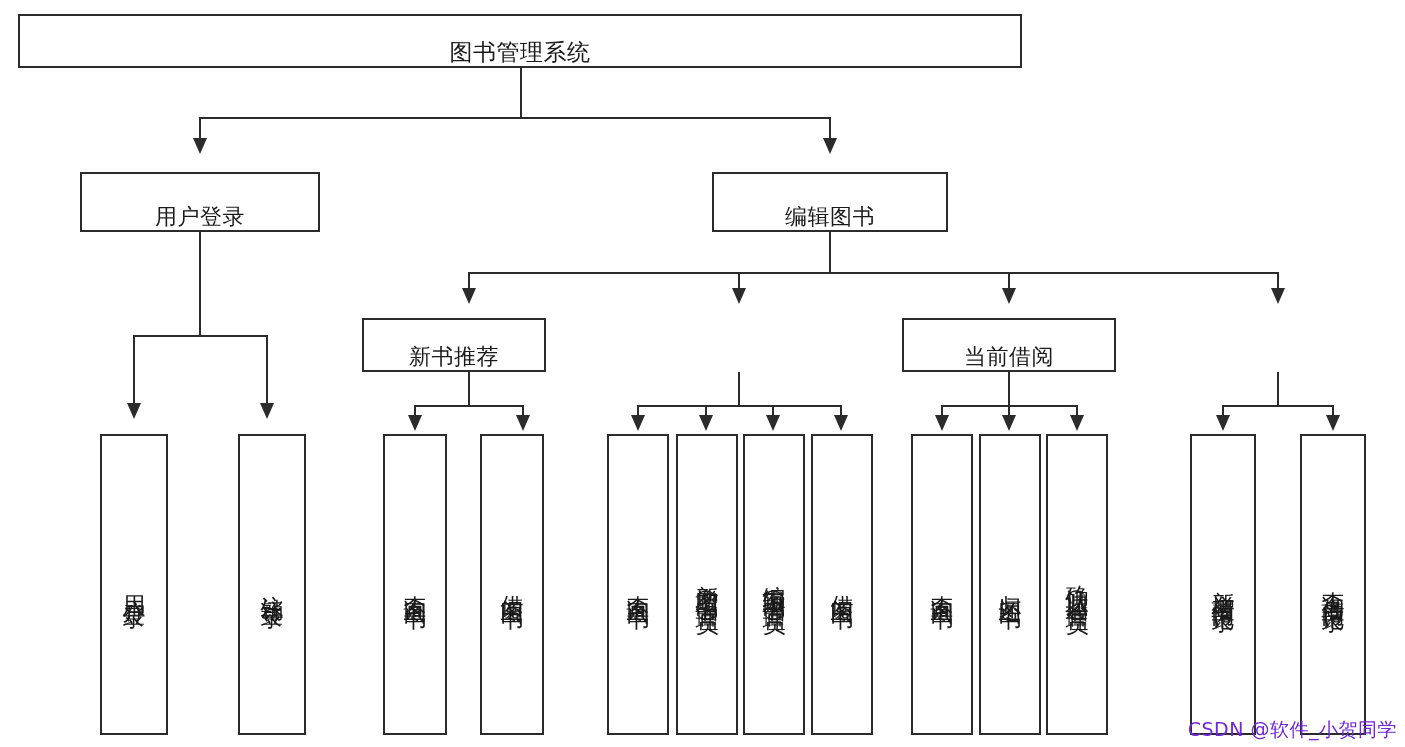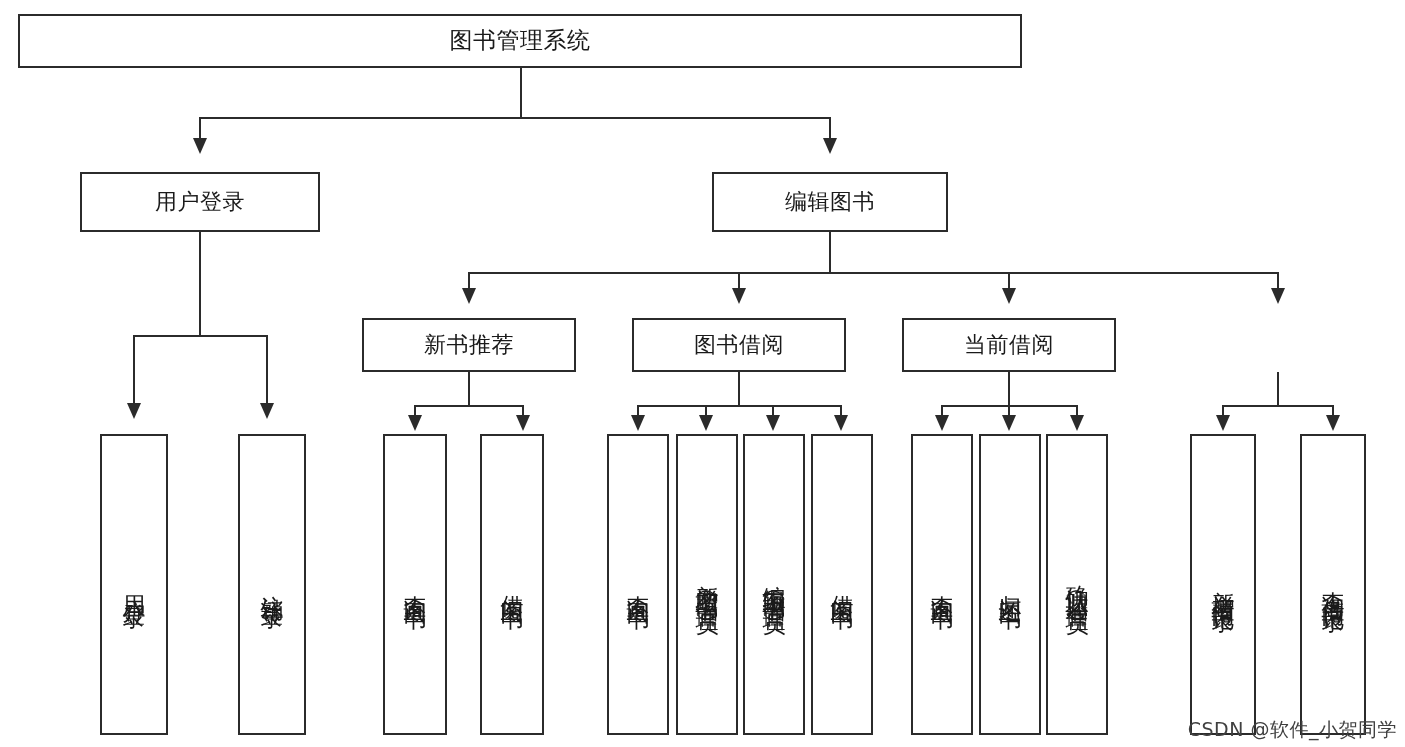--- a/index.html
+++ b/index.html
@@ -14,21 +14,21 @@
     background:#ffffff;
     overflow:hidden;
   }
   
   .node{
     position:absolute;
     box-sizing:border-box;
     background:#ffffff;
     border:2px solid #2b2b2b;
     display:flex;
-    align-items:center;
+    align-items:flex-end;
     justify-content:center;
     text-align:center;
   }
   .node .label{
     display:block;
     line-height:1.18;
     letter-spacing:0.5px;
     color:#1a1a1a;
   }
   .node.root .label{font-size:23px;}
@@ -61,21 +61,21 @@
     border-left:7px solid transparent;
     border-right:7px solid transparent;
     border-top:16px solid #2b2b2b;
   }
   
   #watermark{
     position:absolute;
     right:8px;
     bottom:4px;
     font-size:19px;
-    color:#404040;
+    color:#6d28d9;
     letter-spacing:0.5px;
     white-space:nowrap;
     pointer-events:none;
   }
 </style>
 </head>
 <body>
 
 <div id="canvas">
 
@@ -112,25 +112,22 @@
 
   <div class="vline" style="left:468px;top:272px;width:2px;height:18px;"></div>
   <div class="arrow" style="left:462px;top:288px;"></div>
   <div class="vline" style="left:738px;top:272px;width:2px;height:18px;"></div>
   <div class="arrow" style="left:732px;top:288px;"></div>
   <div class="vline" style="left:1008px;top:272px;width:2px;height:18px;"></div>
   <div class="arrow" style="left:1002px;top:288px;"></div>
   <div class="vline" style="left:1277px;top:272px;width:2px;height:18px;"></div>
   <div class="arrow" style="left:1271px;top:288px;"></div>
 
-  <div class="node lvl3" style="left:362px;top:318px;width:214px;height:54px;">
+  <div class="node lvl3" style="left:362px;top:318px;width:184px;height:54px;">
     <span class="label">新书推荐</span>
-  </div>
-  <div class="node lvl3" style="left:632px;top:318px;width:214px;height:54px;">
-    <span class="label">图书借阅</span>
   </div>
   <div class="node lvl3" style="left:902px;top:318px;width:214px;height:54px;">
     <span class="label">当前借阅</span>
   </div>
 
   <div class="vline" style="left:468px;top:372px;width:2px;height:34px;"></div>
   <div class="hline" style="left:414px;top:405px;width:110px;height:2px;"></div>
   <div class="vline" style="left:414px;top:405px;width:2px;height:12px;"></div>
   <div class="arrow" style="left:408px;top:415px;"></div>
   <div class="vline" style="left:522px;top:405px;width:2px;height:12px;"></div>

